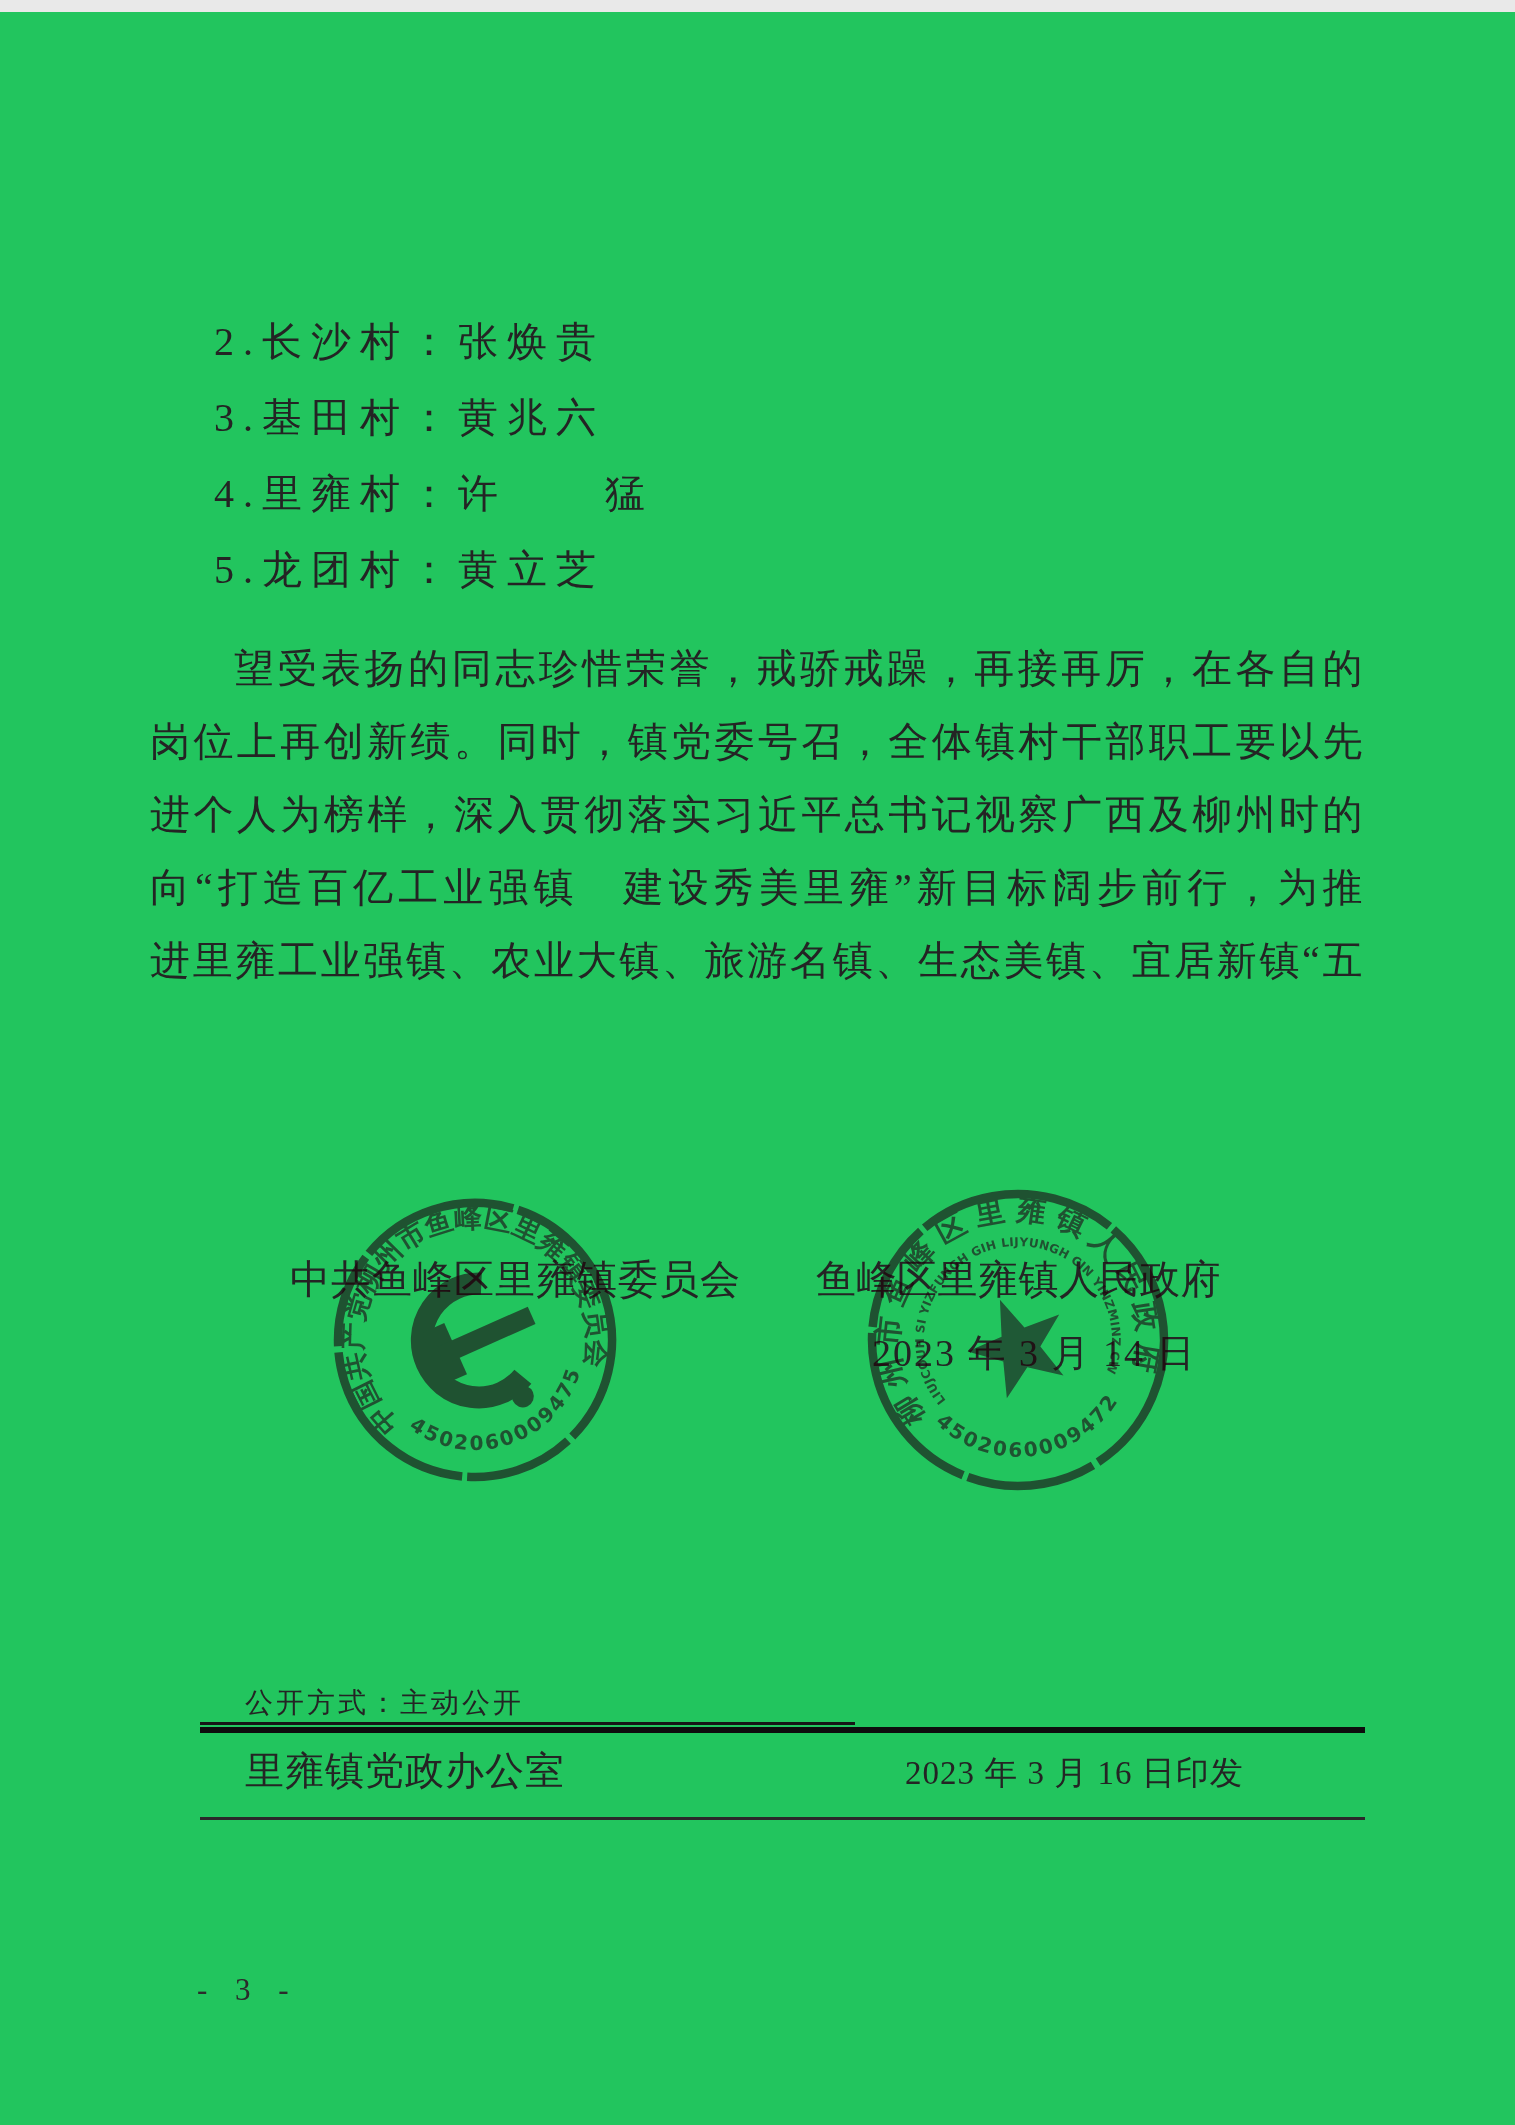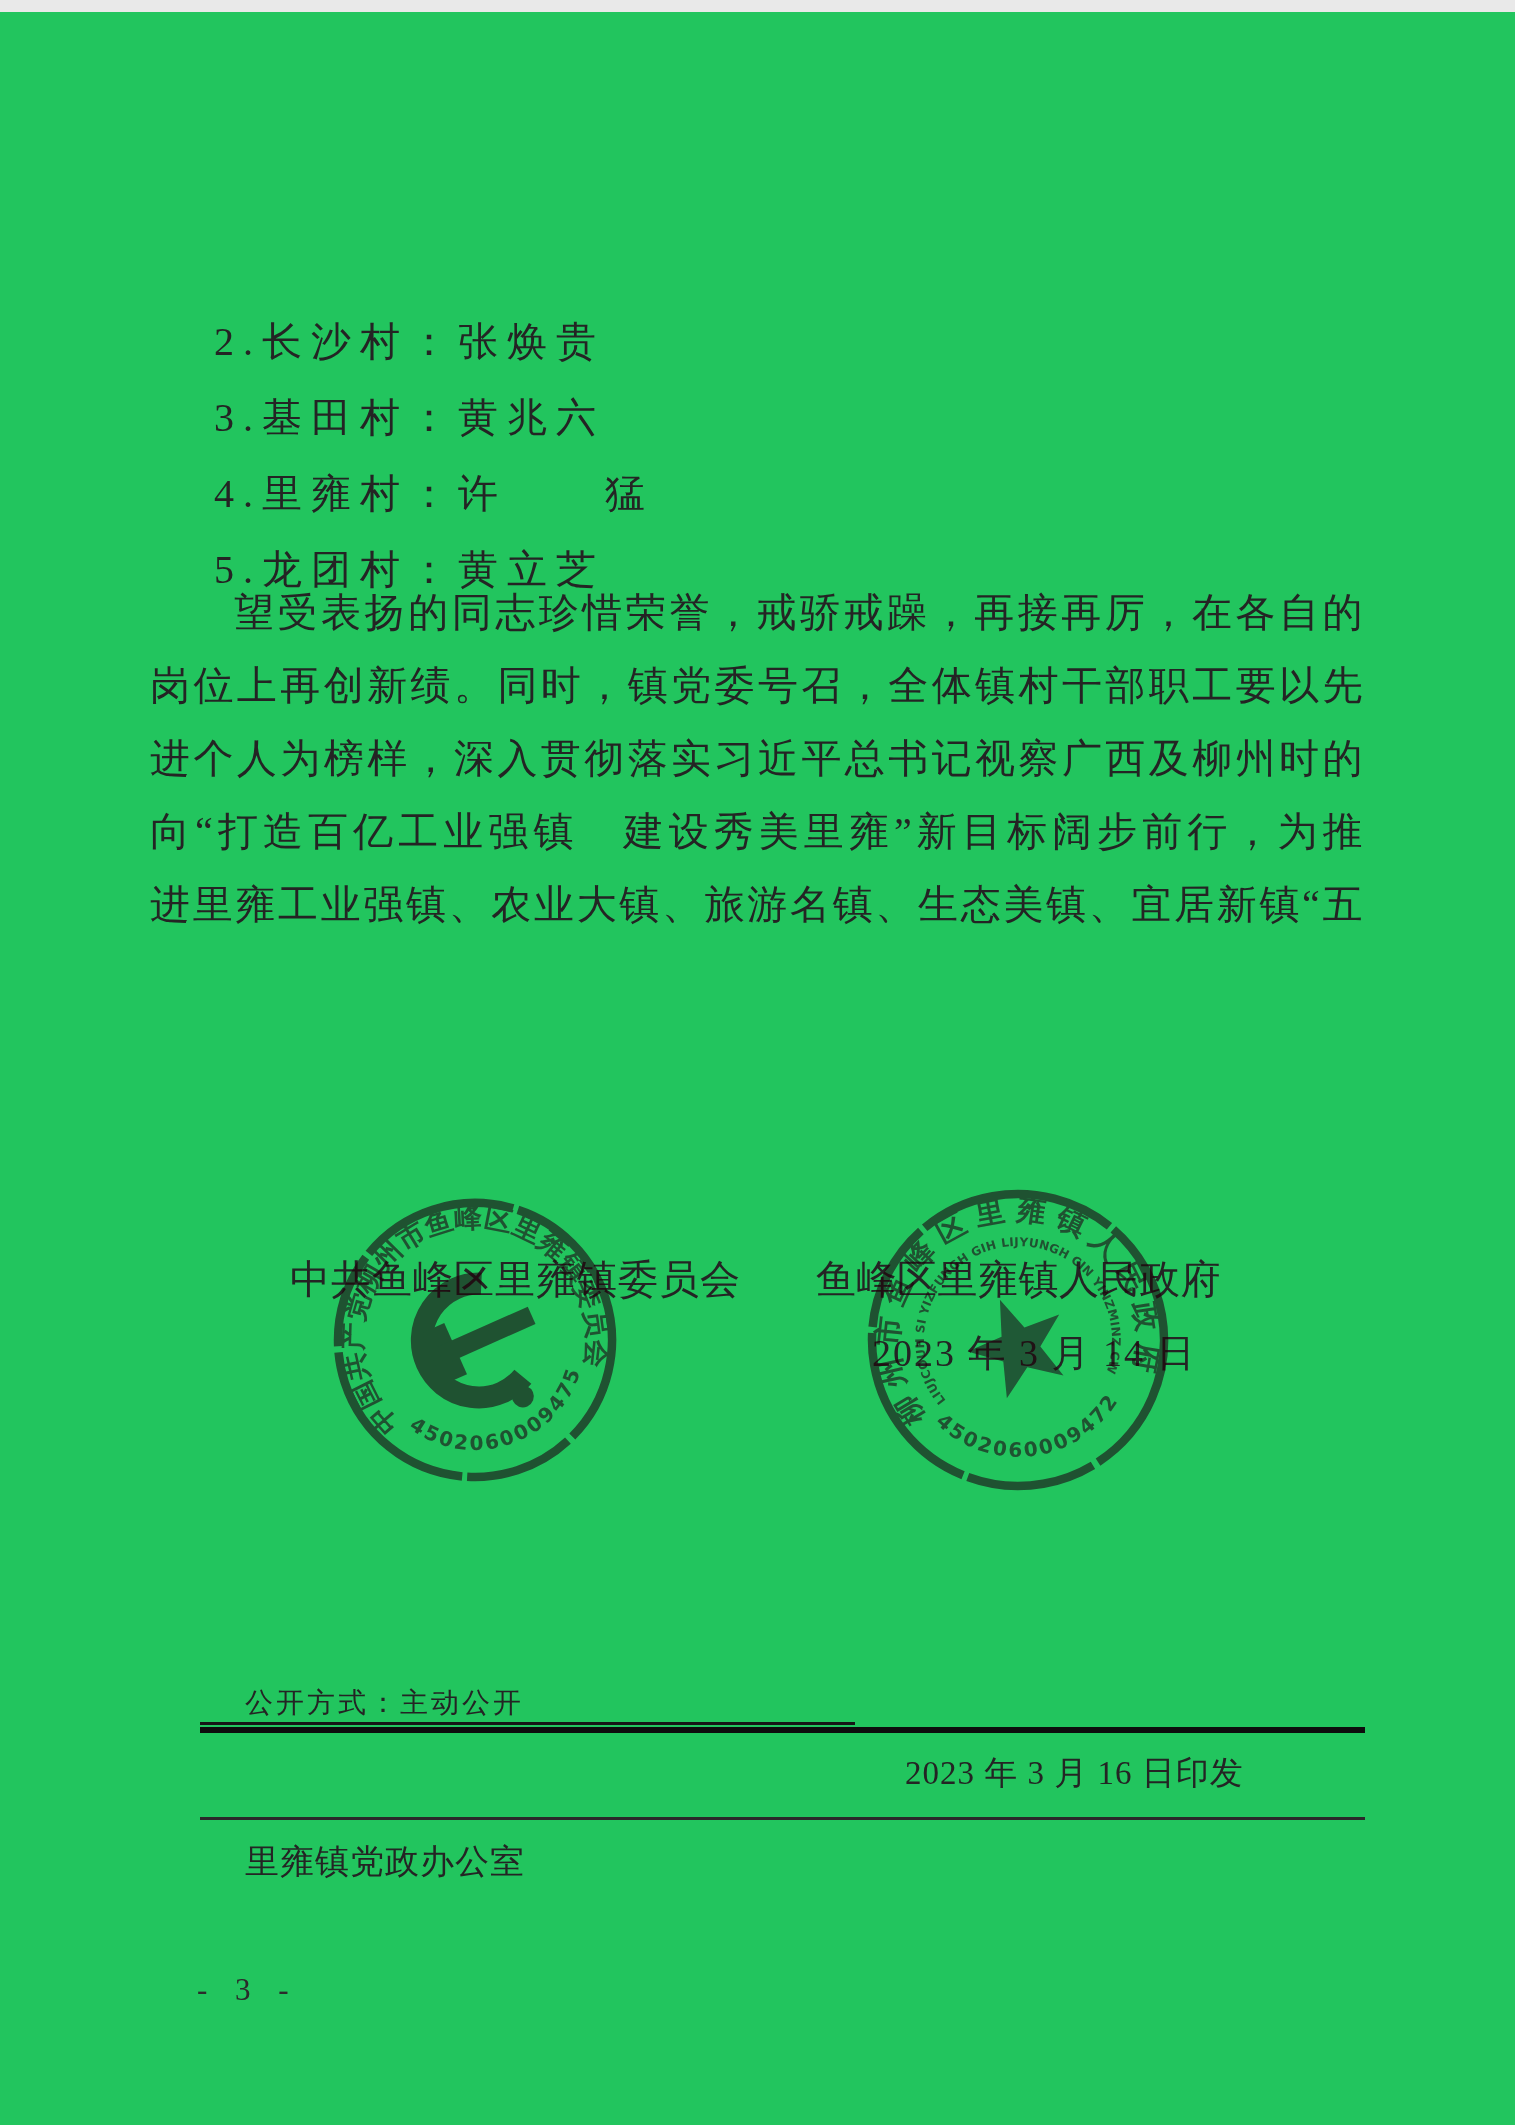--- a/index.html
+++ b/index.html
@@ -17,21 +17,21 @@
     position:absolute;left:150px;top:292px;width:1215px;
   }
   .village-item{
     padding-left:64px;
     font-size:40px;line-height:76px;
     letter-spacing:9px;
     white-space:pre;
   }
   
   .body-paragraph{
-    position:absolute;left:150px;top:564px;width:1215px;
+    position:absolute;left:150px;top:620px;width:1215px;
   }
   .para-line{
     font-size:40px;line-height:73px;
     letter-spacing:2.5px;
     text-align:justify;
     text-align-last:justify;
     text-justify:inter-character;
     white-space:normal;
   }
   .para-line.first{text-indent:84px;}
@@ -47,21 +47,21 @@
   .seal .cn-ring{font-family:"Liberation Serif","DejaVu Serif",serif;font-weight:600;}
   .seal .latin-ring{font-family:"DejaVu Sans","Liberation Sans",sans-serif;font-weight:700;}
   .seal .num-ring{font-family:"DejaVu Sans","Liberation Sans",sans-serif;font-weight:700;}
   
   .footer-disclosure{
     position:absolute;left:245px;top:1672px;
     font-size:28px;font-weight:400;letter-spacing:3px;
   }
   .rule-underline{position:absolute;left:200px;top:1710px;width:655px;height:3px;background:#161616;}
   .rule-thick{position:absolute;left:200px;top:1715px;width:1165px;height:5.5px;background:#0d0d0d;}
-  .footer-office{position:absolute;left:245px;top:1827px;font-size:34px;letter-spacing:1px;}
+  .footer-office{position:absolute;left:245px;top:1732px;font-size:39px;letter-spacing:1px;}
   .footer-print-date{position:absolute;left:905px;top:1739px;font-size:33px;letter-spacing:1px;}
   .rule-thin{position:absolute;left:200px;top:1805px;width:1165px;height:2.5px;background:#2a2a2a;}
   .page-number{position:absolute;left:197px;top:1960px;font-size:31px;letter-spacing:10px;color:#2b2b2b;}
 </style>
 </head>
 <body>
 
 <div class="page">
 
   <div class="village-list">

